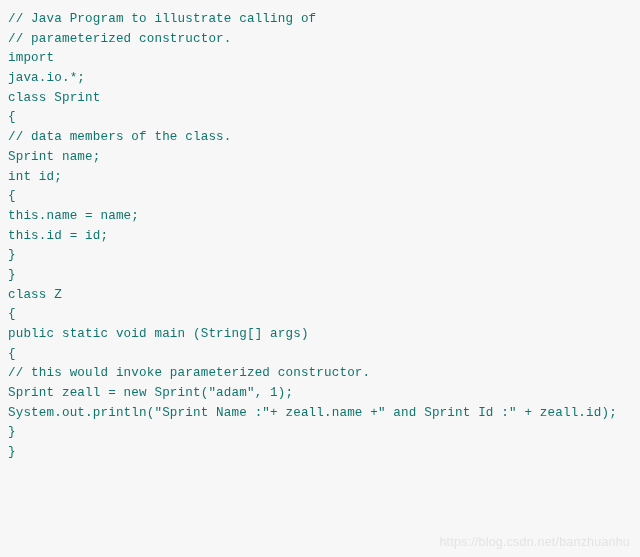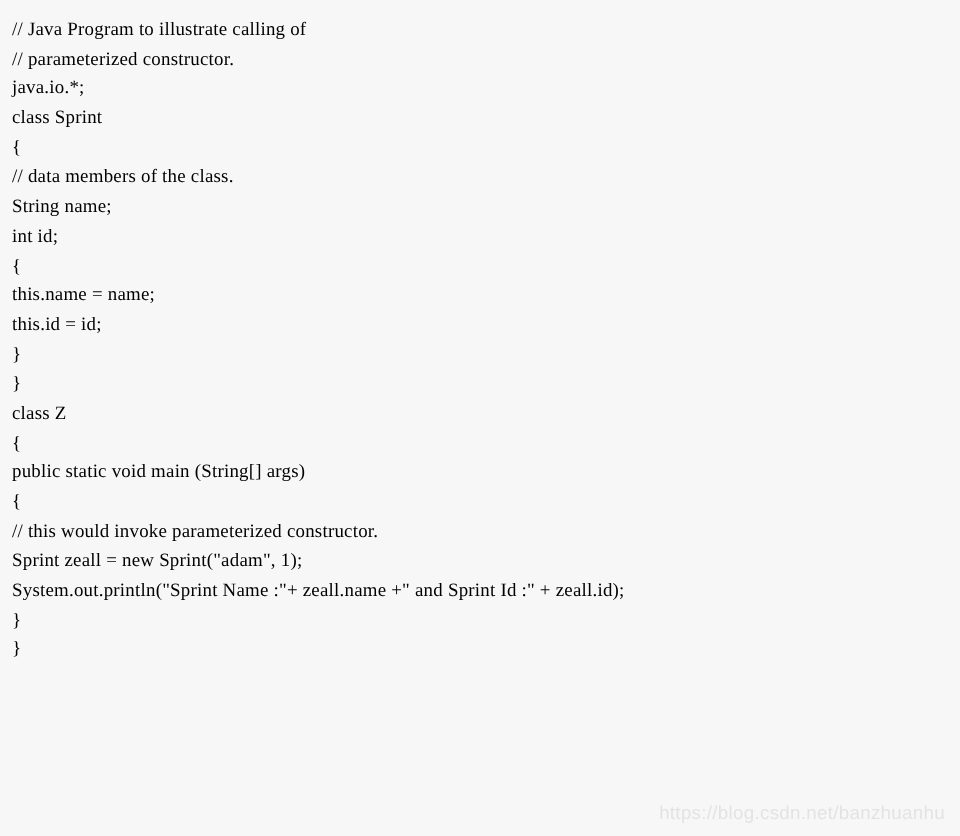--- a/index.html
+++ b/index.html
@@ -20,24 +20,24 @@
     background: #f7f7f7;
     padding: 0;
     box-sizing: border-box;
   }
   .code-line {
     position: relative;
     height: 19.7px;
     line-height: 19.7px;
     padding-left: 8px;
     font-size: 12.6px;
-    color: #000000;
+    color: #0f766e;
     white-space: pre;
     letter-spacing: 0.15px;
-    font-family: Liberation Serif, serif;
+    font-family: Liberation Mono, monospace;
   }
   .code-line:first-child {
     margin-top: 10px;
   }
   #watermark {
     position: absolute;
     right: 10px;
     bottom: 8px;
     font-size: 12.5px;
     color: #e3e3e3;
@@ -46,25 +46,26 @@
     user-select: none;
     white-space: pre;
   }
 </style>
 </head>
 <body>
 
 <div id="code-block">
     <div class="code-line">// Java Program to illustrate calling of</div>
     <div class="code-line">// parameterized constructor.</div>
+    <div class="code-line">import</div>
     <div class="code-line">java.io.*;</div>
     <div class="code-line">class Sprint</div>
     <div class="code-line">{</div>
     <div class="code-line">// data members of the class.</div>
-    <div class="code-line">String name;</div>
+    <div class="code-line">Sprint name;</div>
     <div class="code-line">int id;</div>
     <div class="code-line">{</div>
     <div class="code-line">this.name = name;</div>
     <div class="code-line">this.id = id;</div>
     <div class="code-line">}</div>
     <div class="code-line">}</div>
     <div class="code-line">class Z</div>
     <div class="code-line">{</div>
     <div class="code-line">public static void main (String[] args)</div>
     <div class="code-line">{</div>

